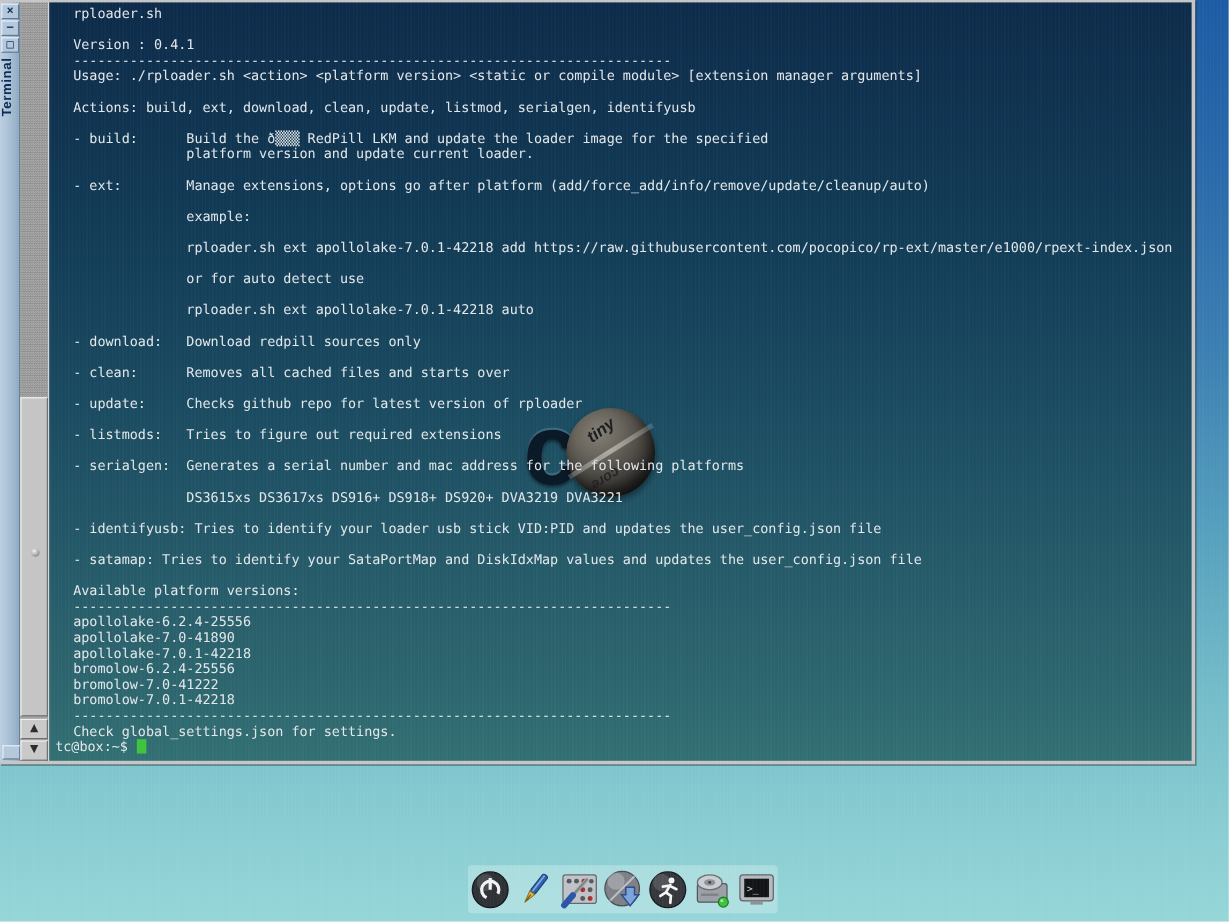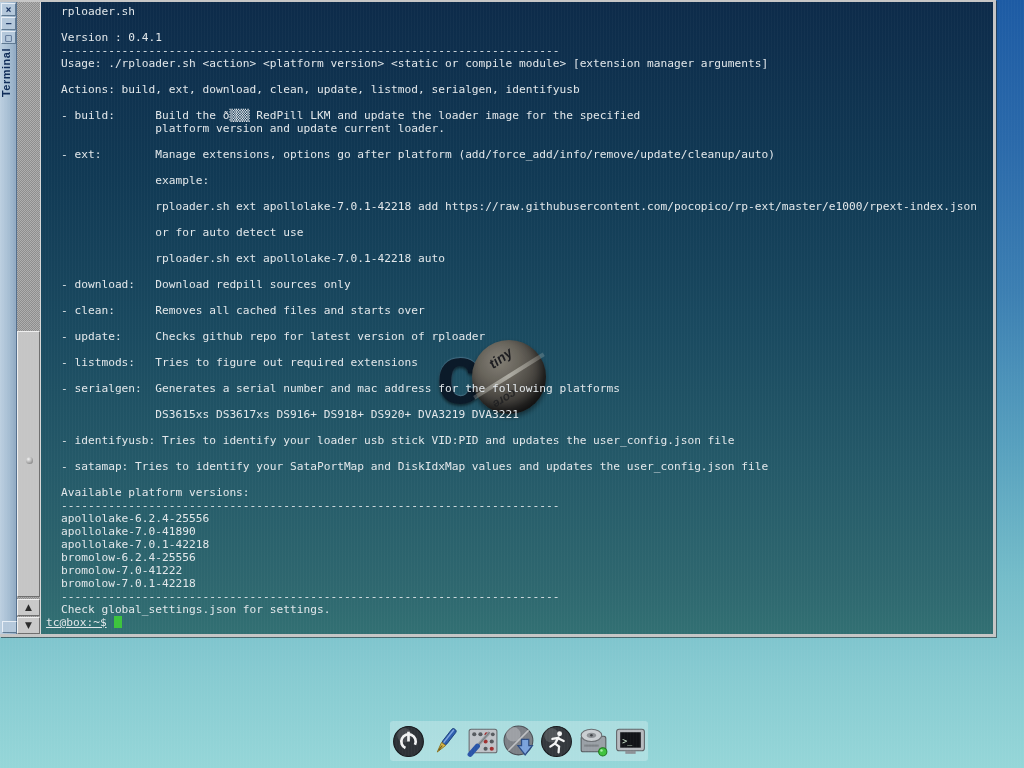--- a/index.html
+++ b/index.html
@@ -77,21 +77,21 @@
     position:relative; flex:1; height:632px; overflow:hidden; cursor:text;
     background:linear-gradient(180deg,#0d2b4a 0%, #113a55 28%, #1a4a60 52%, #255a69 74%, #2e676f 92%, #327073 100%);
   }
   .term-pre {
     position:absolute; left:20px; top:3px; z-index:2;
     font:11.2px/13px "DejaVu Sans Mono", monospace;
     color:#e2e7ea; white-space:pre;
   }
   .prompt-row {
     position:absolute; left:5px; top:614px; z-index:2;
-    font:11.2px/13px "DejaVu Sans Mono", monospace; color:#e2e7ea; white-space:pre;text-decoration:underline;
+    font:11.2px/13px "DejaVu Sans Mono", monospace; color:#e2e7ea; white-space:pre;
   }
   .cursor {
     display:inline-block; width:8px; height:12px; margin-left:7px; vertical-align:-2px;
     background:#3ec43e;
   }
 
   
   .corelogo {
     position:absolute; left:395px; top:332px; z-index:1; display:flex; align-items:center;
     filter:brightness(.95);

